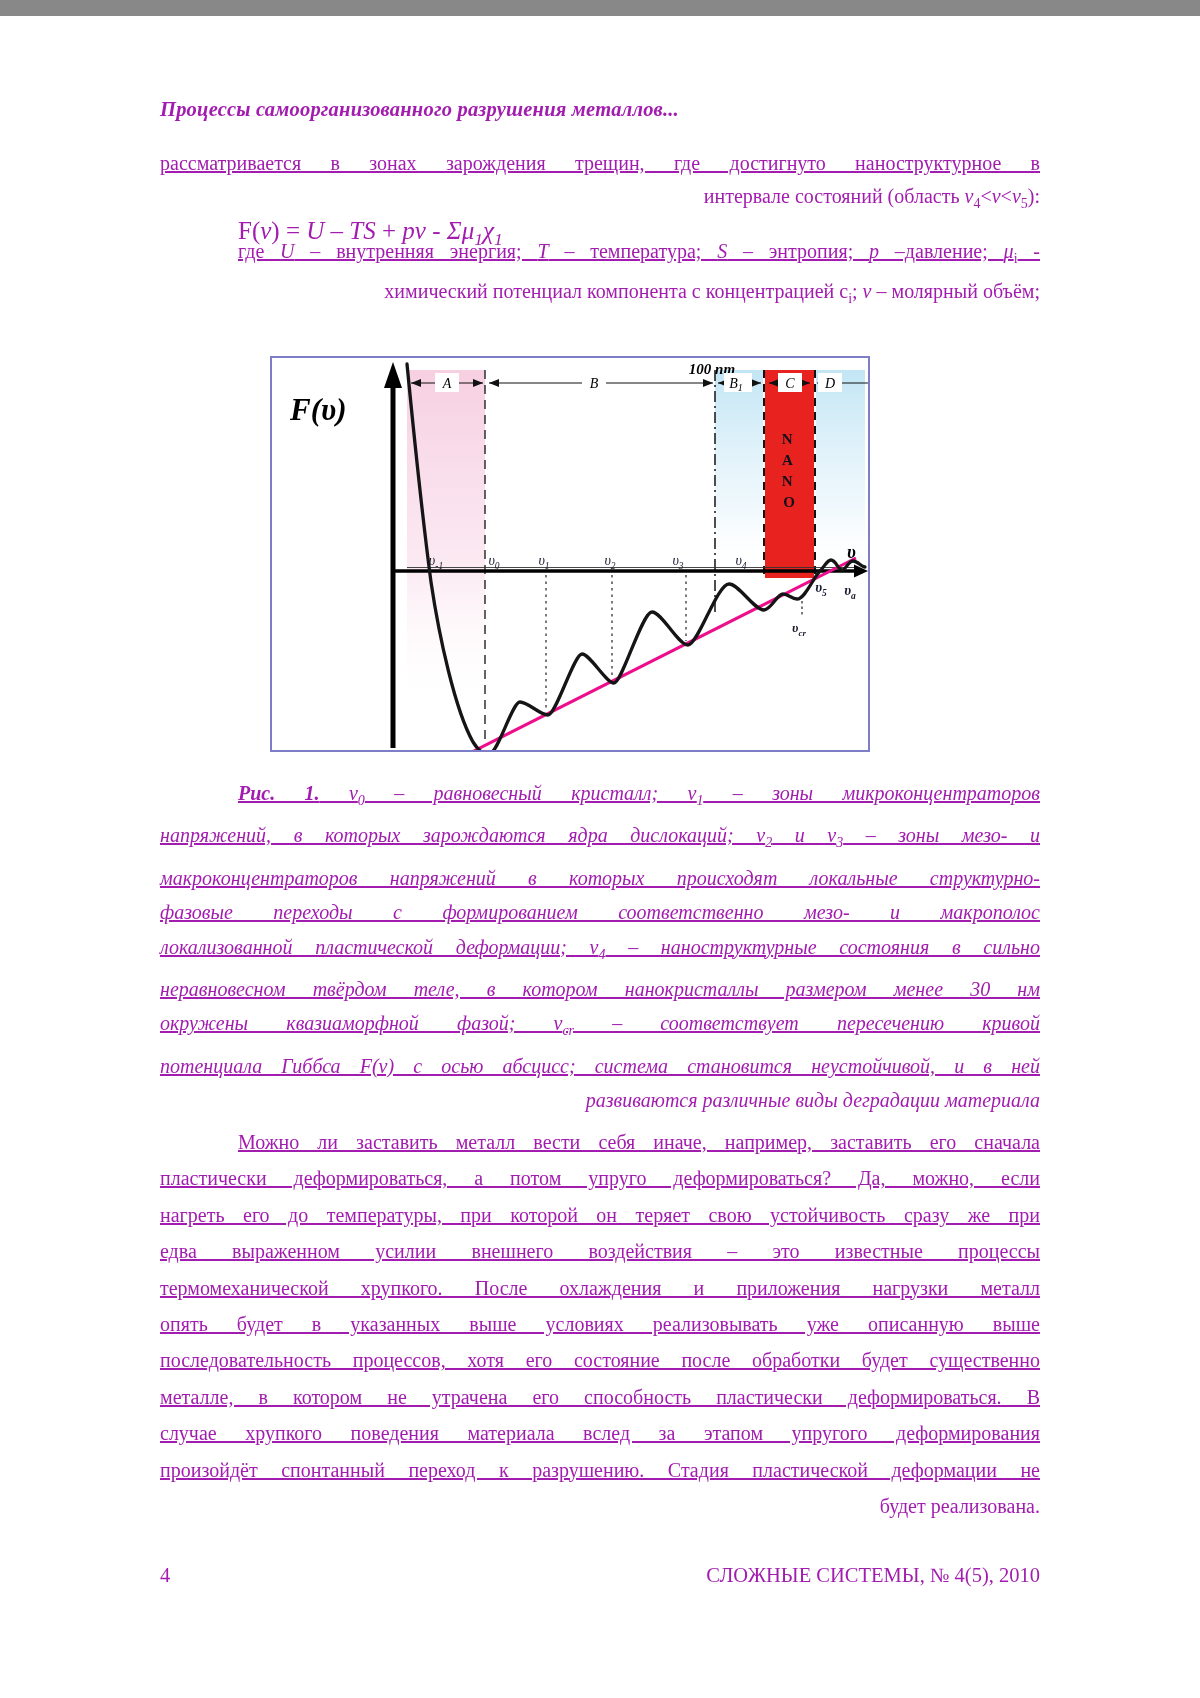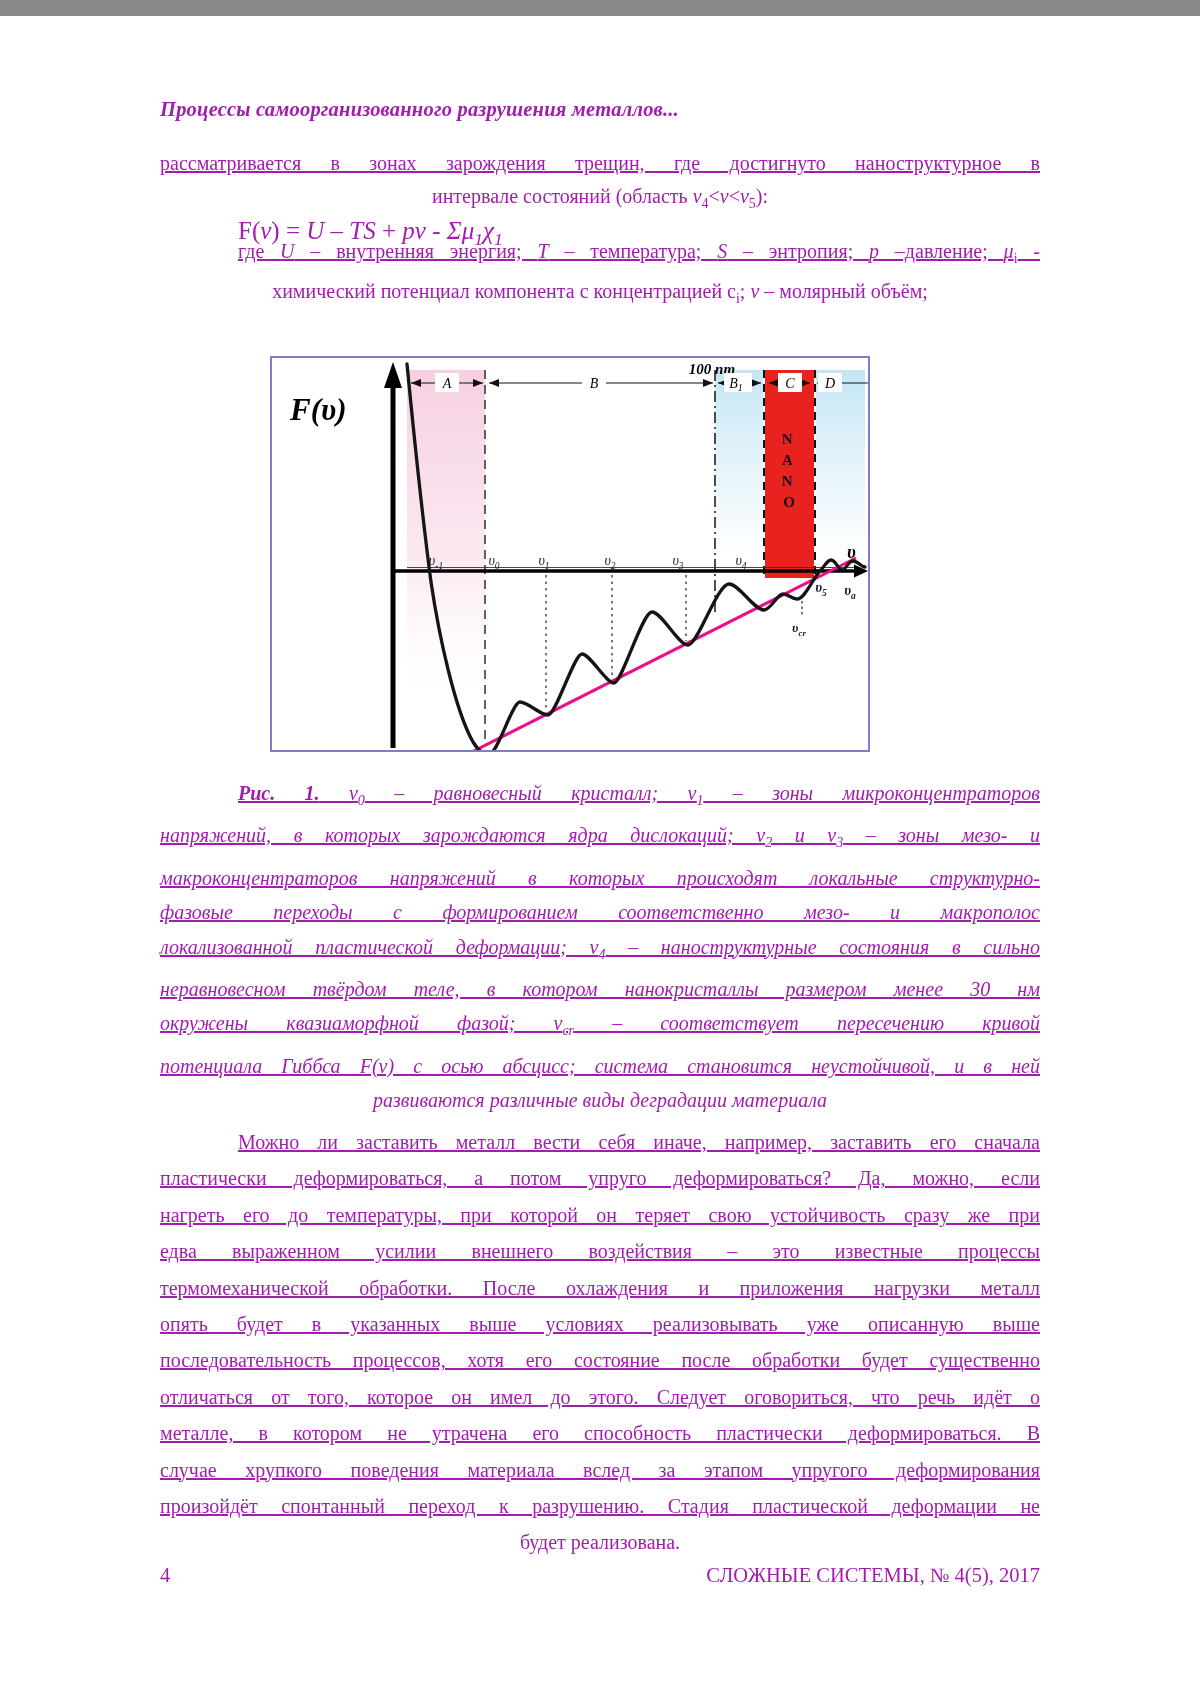--- a/index.html
+++ b/index.html
@@ -1,21 +1,21 @@
 <!DOCTYPE html>
 <html><head>
 <meta charset="utf-8">
 <style>
   html,body{margin:0;padding:0;background:#888;}
   .page{position:relative;width:1200px;height:1698px;background:#ffffff;margin:16px auto;
         font-family:"Liberation Serif","DejaVu Serif",serif;color:#a21caf;overflow:hidden;}
   .running-head{position:absolute;left:160px;top:82px;width:880px;
         font-size:20.5px;font-weight:bold;font-style:italic;letter-spacing:.2px;}
   .block{position:absolute;left:160px;width:880px;font-size:20px;}
-  .tline{text-align:center;}
+  .tline{text-align:right;}
   .jfull{text-align:justify;text-align-last:justify;text-decoration:underline;}
   .ind{text-indent:78px;}
   .intro-para{top:131px;line-height:33px;}
   .formula-line{top:198px;line-height:33px;padding-left:78px;font-size:25px;}
   .where-para{top:219px;line-height:33px;}
   .caption{top:760px;line-height:34.4px;font-style:italic;}
   .caption b{font-weight:bold;}
   .body-para{top:1108px;line-height:36.4px;}
   .footer{position:absolute;left:160px;top:1548px;width:880px;display:flex;
         justify-content:space-between;font-size:20.5px;}
@@ -179,28 +179,27 @@
       <div class="tline jfull">окружены квазиаморфной фазой; v<sub>cr</sub> – соответствует пересечению кривой</div>
       <div class="tline jfull">потенциала Гиббса F(v) с осью абсцисс; система становится неустойчивой, и в ней</div>
       <div class="tline">развиваются различные виды деградации материала</div>
     </div>
 
   <div class="block body-para">
       <div class="tline jfull ind">Можно ли заставить металл вести себя иначе, например, заставить его сначала</div>
       <div class="tline jfull">пластически деформироваться, а потом упруго деформироваться? Да, можно, если</div>
       <div class="tline jfull">нагреть его до температуры, при которой он теряет свою устойчивость сразу же при</div>
       <div class="tline jfull">едва выраженном усилии внешнего воздействия – это известные процессы</div>
-      <div class="tline jfull">термомеханической обработки. После охлаждения и приложения нагрузки металл</div>
+      <div class="tline jfull">термомеханической хрупкого. После охлаждения и приложения нагрузки металл</div>
       <div class="tline jfull">опять будет в указанных выше условиях реализовывать уже описанную выше</div>
       <div class="tline jfull">последовательность процессов, хотя его состояние после обработки будет существенно</div>
-      <div class="tline jfull">отличаться от того, которое он имел до этого. Следует оговориться, что речь идёт о</div>
       <div class="tline jfull">металле, в котором не утрачена его способность пластически деформироваться. В</div>
       <div class="tline jfull">случае хрупкого поведения материала вслед за этапом упругого деформирования</div>
       <div class="tline jfull">произойдёт спонтанный переход к разрушению. Стадия пластической деформации не</div>
       <div class="tline">будет реализована.</div>
     </div>
 
   <div class="footer">
     <span>4</span>
-    <span>СЛОЖНЫЕ СИСТЕМЫ, № 4(5), 2017</span>
+    <span>СЛОЖНЫЕ СИСТЕМЫ, № 4(5), 2010</span>
   </div>
 
 </div>
 
 </body></html>

